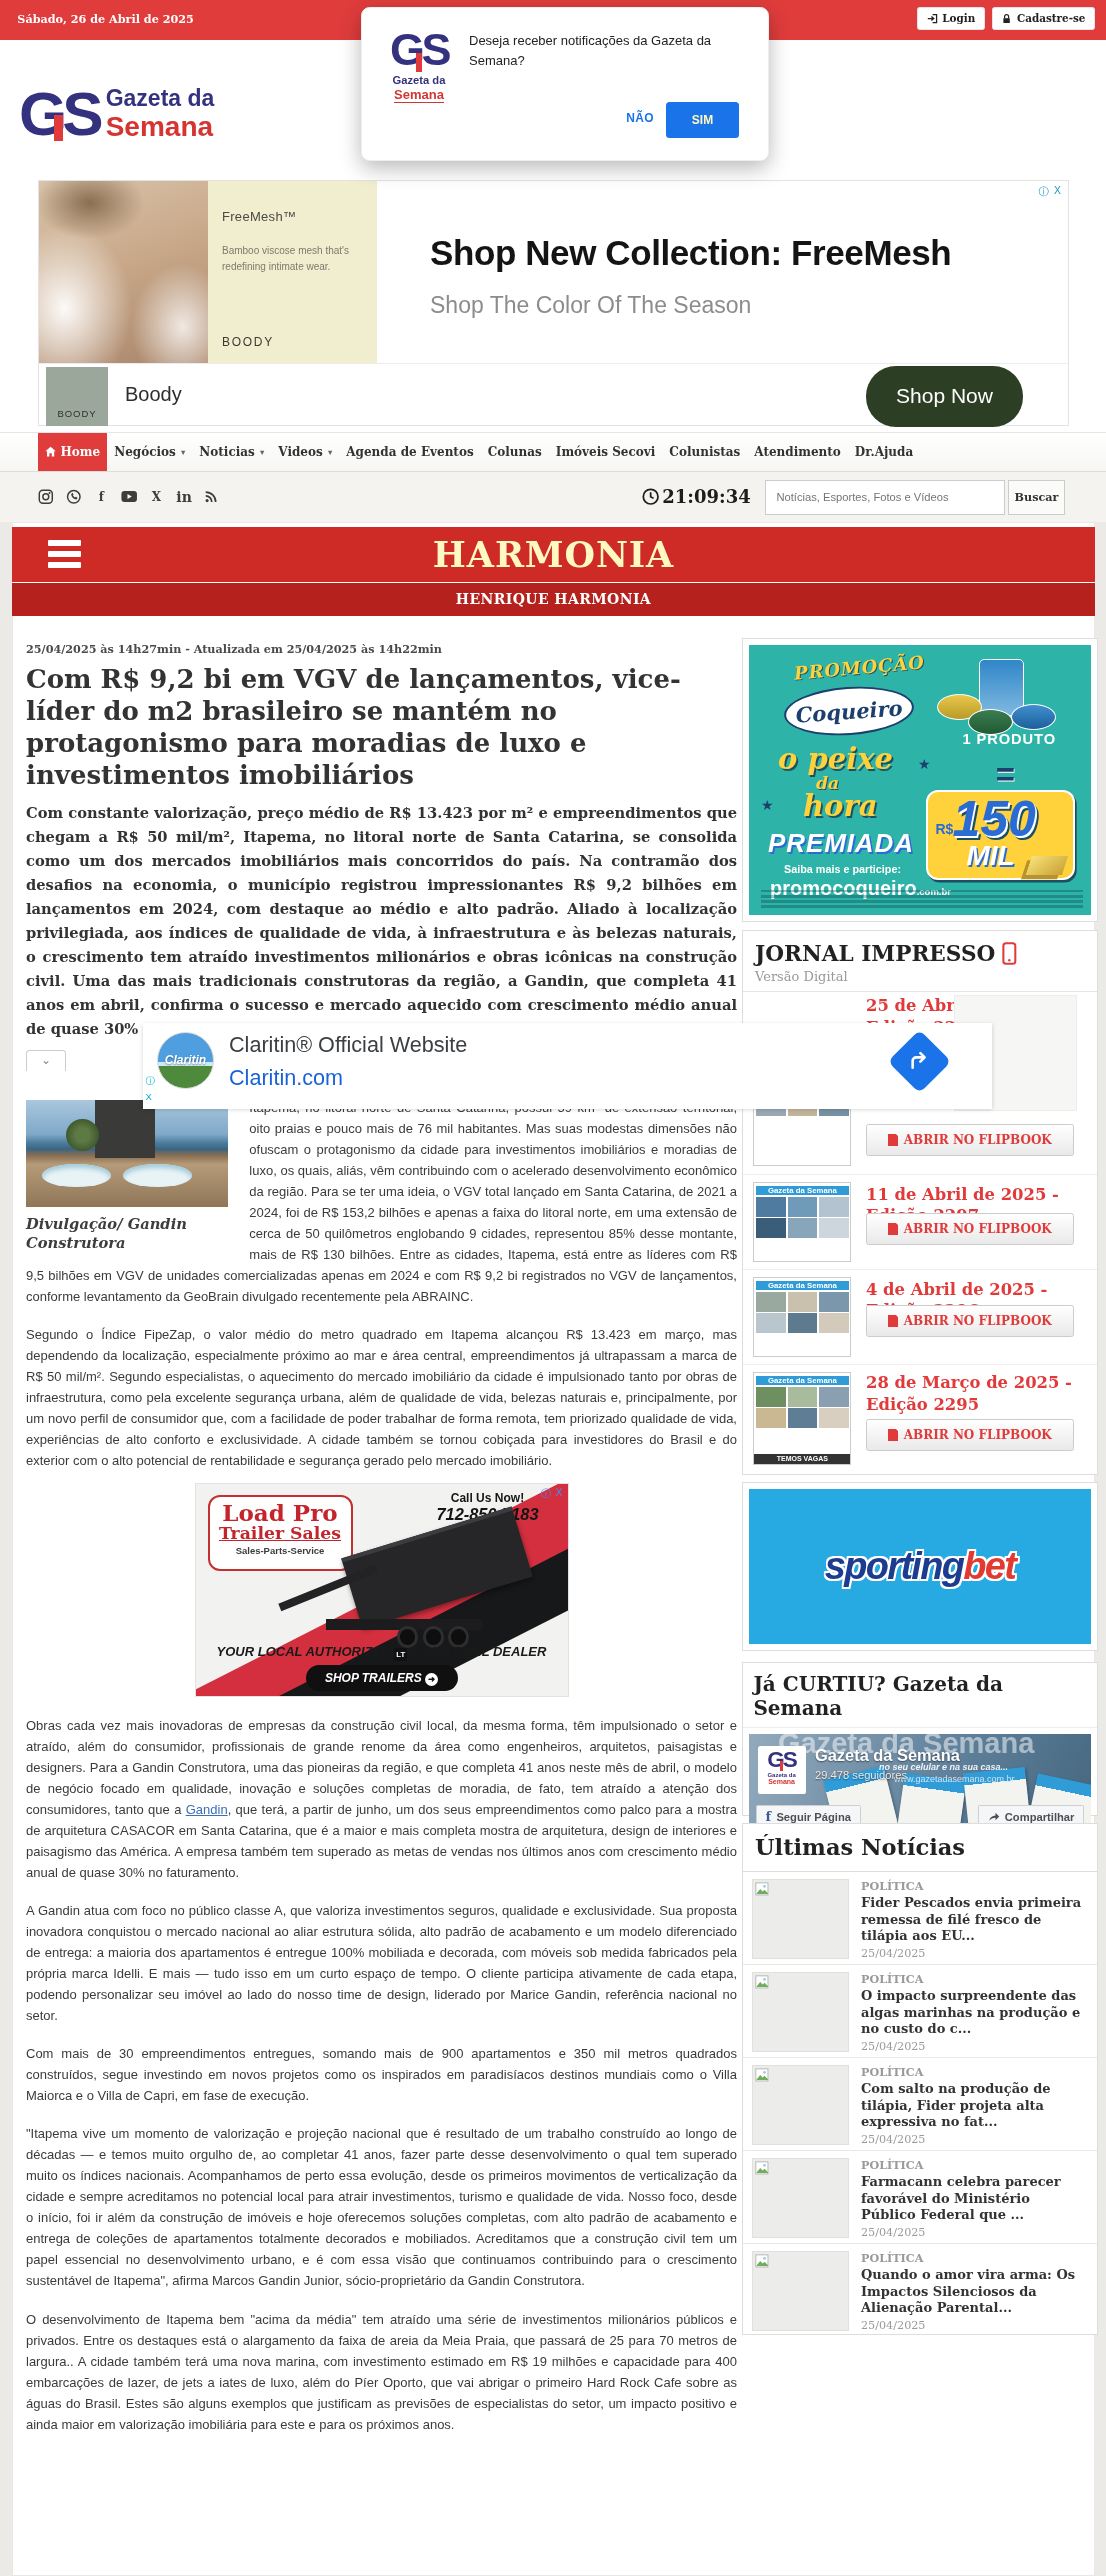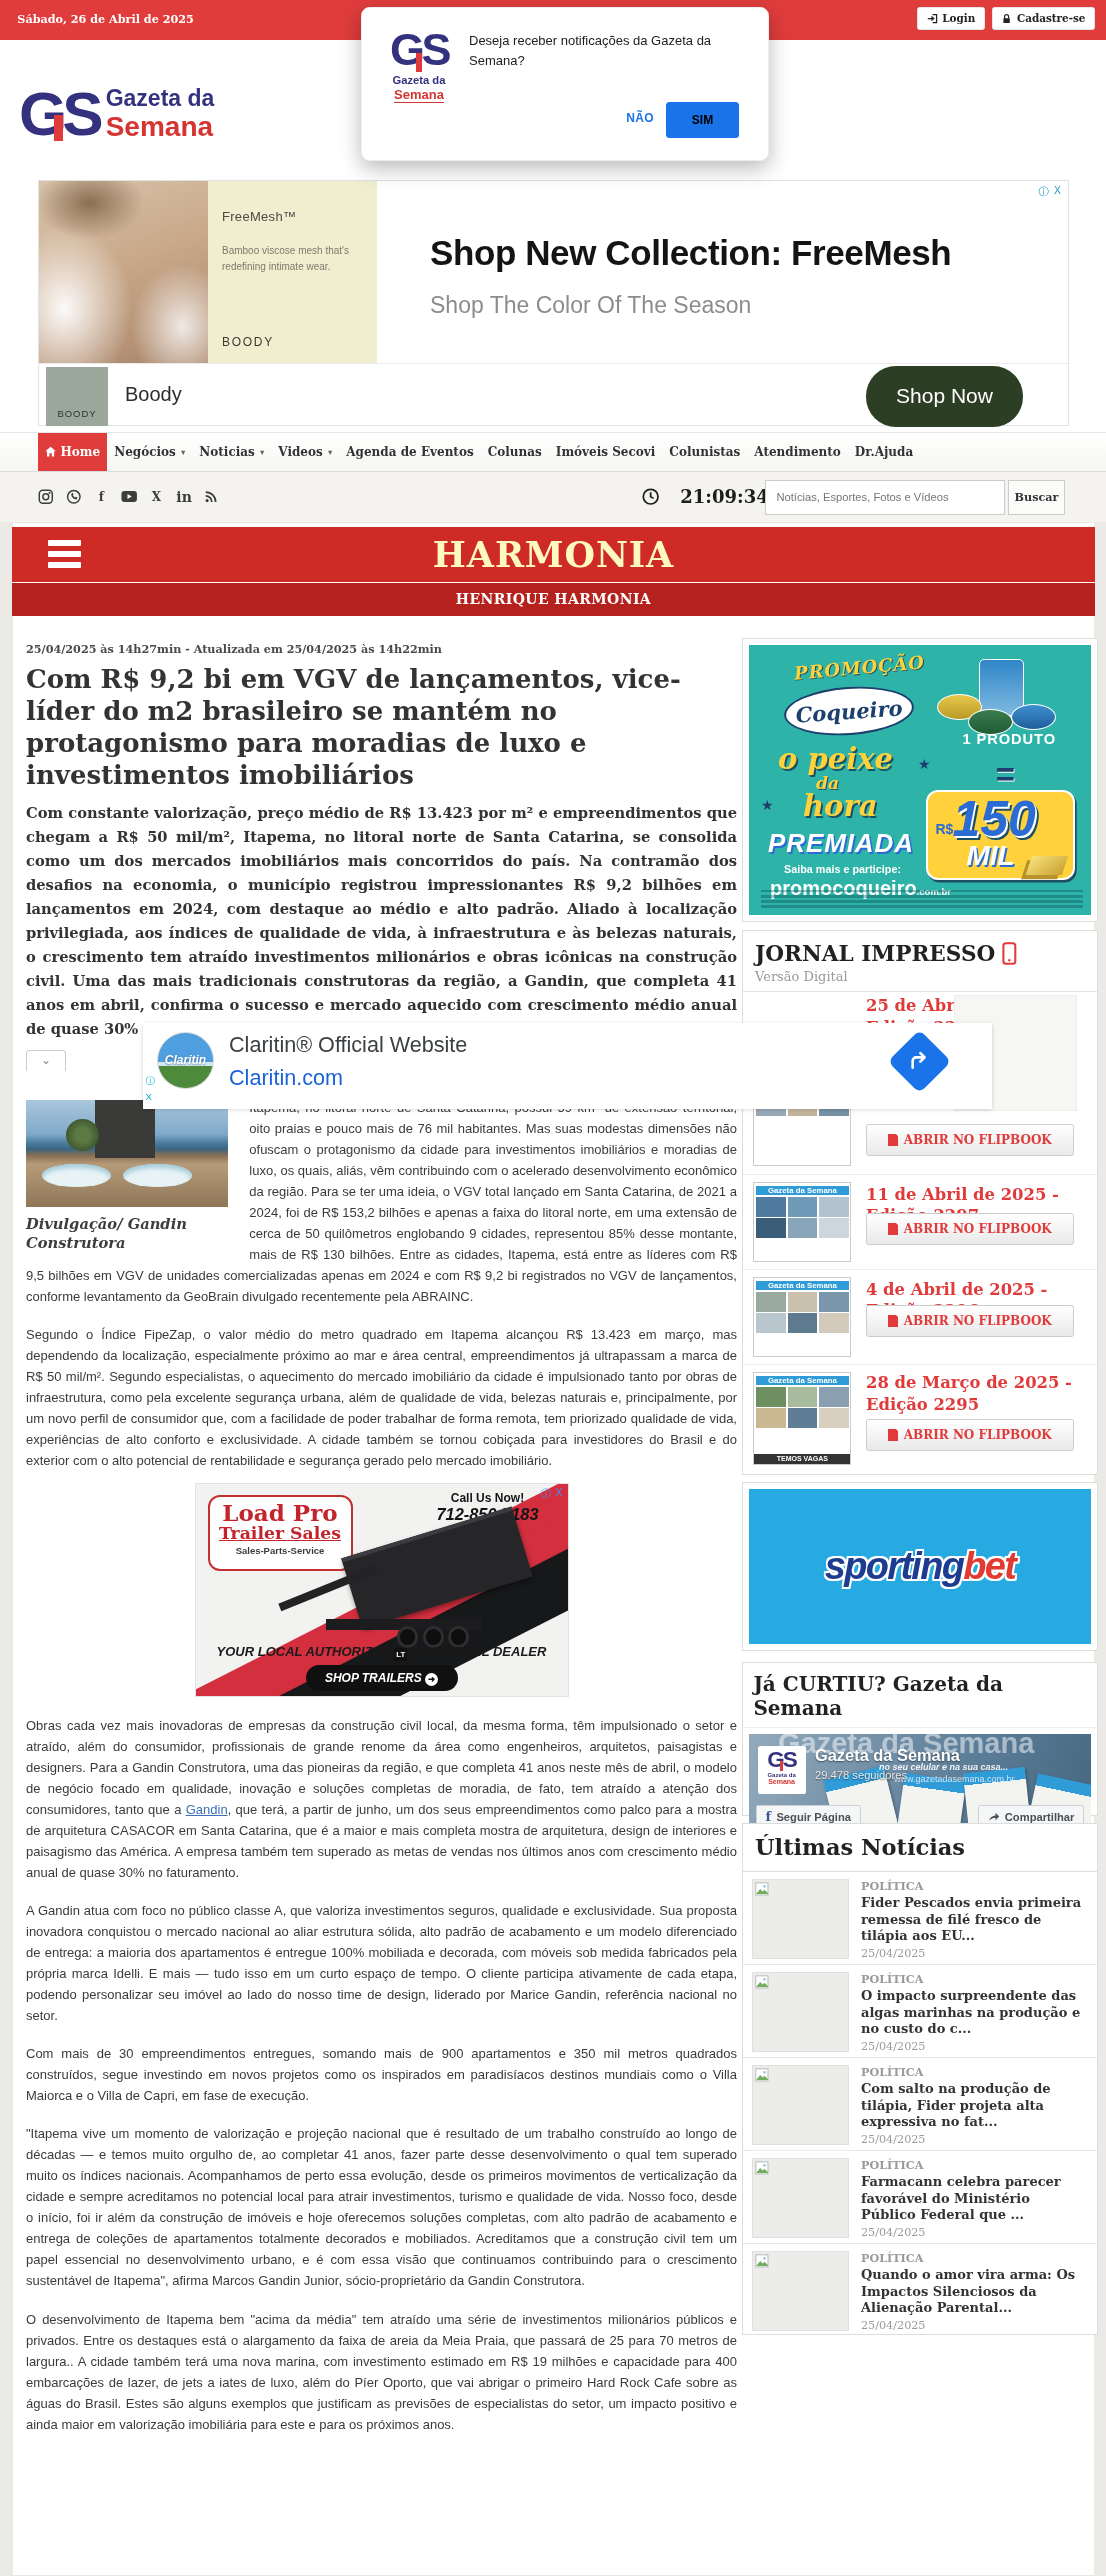--- a/index.html
+++ b/index.html
@@ -21,21 +21,21 @@
   .gs-big .t1{font-size:23px}
   .gs-big .t2{font-size:28px;margin-top:-1.7px}
   
   .popup{position:absolute;left:361px;top:7px;width:408px;height:154px;background:#fff;border:0.9px solid #eee;border-radius:8.6px;box-shadow:0 7px 21px rgba(0,0,0,.28);z-index:60}
   .popup-logo{position:absolute;left:19px;top:19px;width:76px;text-align:center}
   .popup-logo .gsm{font-size:45px}
   .popup-logo .t1{font-size:11.2px;font-weight:bold;color:#34327f;margin-top:1.7px}
   .popup-logo .t2{font-size:13px;font-weight:bold;color:#d43532;border-bottom:1.7px solid #d43532;display:inline-block}
   .popup-msg{position:absolute;left:107px;top:22.5px;width:277px;font-size:13px;line-height:1.55;color:#222}
   .popup-no{position:absolute;right:114px;bottom:35px;color:#1a73e8;font-weight:bold;font-size:12px;letter-spacing:0.4px;cursor:pointer}
-  .popup-yes{position:absolute;right:29px;bottom:22.5px;width:73px;height:36px;background:#1a73e8;color:#000000;border:none;border-radius:3.5px;font-weight:bold;font-size:12px;cursor:pointer}
+  .popup-yes{position:absolute;right:29px;bottom:22.5px;width:73px;height:36px;background:#1a73e8;color:#fef9c3;border:none;border-radius:3.5px;font-weight:bold;font-size:12px;cursor:pointer}
   
   .banner{position:absolute;left:38px;top:180px;width:1031px;height:246px;background:#fff;border:0.9px solid #e3e3e3;z-index:2}
   .banner-photo{position:absolute;left:0;top:0;width:169px;height:182px;background:
      radial-gradient(ellipse 78px 52px at 30% 12%,#8a6f52 0%,rgba(138,111,82,0) 70%),
      radial-gradient(ellipse 104px 130px at 15% 70%,rgba(255,255,255,.95) 0%,rgba(255,255,255,0) 65%),
      radial-gradient(ellipse 86px 104px at 85% 80%,rgba(255,255,255,.8) 0%,rgba(255,255,255,0) 60%),
      linear-gradient(160deg,#d9c4ab 0%,#c9a98a 45%,#a9856a 100%)}
   .banner-panel{position:absolute;left:169px;top:0;width:169px;height:182px;background:#f0eecf;padding:28px 14px 12px}
   .bp-title{font-size:13px;color:#4a4a44;letter-spacing:0.3px}
   .bp-tag{font-size:10px;color:#7c7a6d;line-height:1.6;margin-top:19px}
@@ -52,21 +52,21 @@
   .navbar{position:absolute;top:432px;left:0;width:1107px;height:40px;background:linear-gradient(#ffffff,#f6f6f3);border-top:0.9px solid #e6e6e6;border-bottom:0.9px solid #dcdcda;display:flex;padding-left:38px;z-index:3}
   .nav-item{display:flex;align-items:center;gap:5.2px;padding:0 7px;font:bold 12px "DejaVu Serif",serif;color:#333;cursor:pointer}
   .nav-item .caret{font-size:8.6px;color:#666}
   .nav-item.active{background:#e03c3c;color:#fff}
   .nav-item.active .house{margin-right:-0.9px}
   
   .toolbar{position:absolute;top:472px;left:0;width:1107px;height:50px;background:#f4f3f0;z-index:3}
   .socials{position:absolute;left:38px;top:16.4px;display:flex;gap:11.2px;align-items:center}
   .soc{width:16.4px;height:16.4px;display:flex;align-items:center;justify-content:center;color:#3d3d3d;font-weight:bold;cursor:pointer}
   .soc.txt{font-size:12px;font-family:"DejaVu Serif",serif}
-  .clock-wrap{position:absolute;left:642px;top:14px;display:flex;align-items:center;gap:21px}
+  .clock-wrap{position:absolute;left:642px;top:14px;display:flex;align-items:center;gap:3px}
   .clock-time{font:bold 18px "DejaVu Serif",serif;color:#1d1d1d}
   .search-input{position:absolute;left:765px;top:7.8px;width:240px;height:35px;border:0.9px solid #ccc;background:#fff;padding:0 10.4px;font-size:11.2px;color:#555;outline:none}
   .search-btn{position:absolute;left:1008px;top:7.8px;width:57px;height:35px;background:#fbfbfa;border:0.9px solid #ccc;font:bold 11.2px "DejaVu Serif",serif;color:#333;cursor:pointer}
   
   .panel{position:absolute;left:12px;top:522px;width:1083px;height:2054px;background:#fff;border:0.9px solid #e8e8e5;z-index:1}
   .masthead{position:absolute;left:12px;top:527px;width:1083px;height:55px;background:#cf2b26;z-index:2}
   .masthead-title{text-align:center;font:bold 35px "DejaVu Serif",serif;color:#fef9c3;letter-spacing:0.9px;line-height:55px}
   .hamburger{position:absolute;left:36px;top:13px;width:33px;height:29px;cursor:pointer}
   .hamburger div{width:33px;height:6px;background:#fff;border-radius:0.9px;margin-bottom:5.2px}
   .namebar{position:absolute;left:12px;top:583px;width:1083px;height:33px;background:#b5211d;color:#fff;text-align:center;font:bold 14px "DejaVu Serif",serif;line-height:33px;letter-spacing:0.4px;z-index:2}

